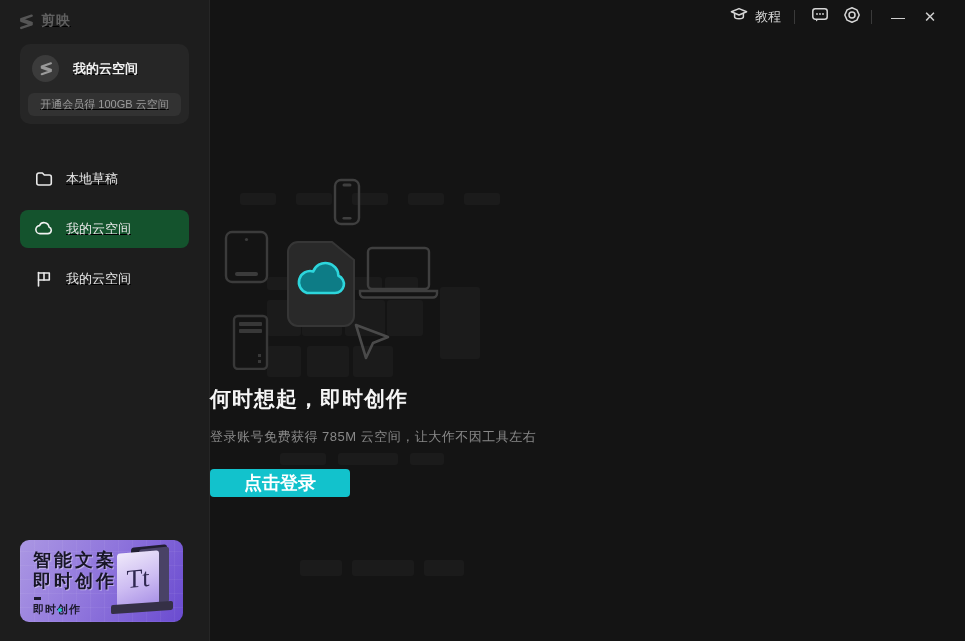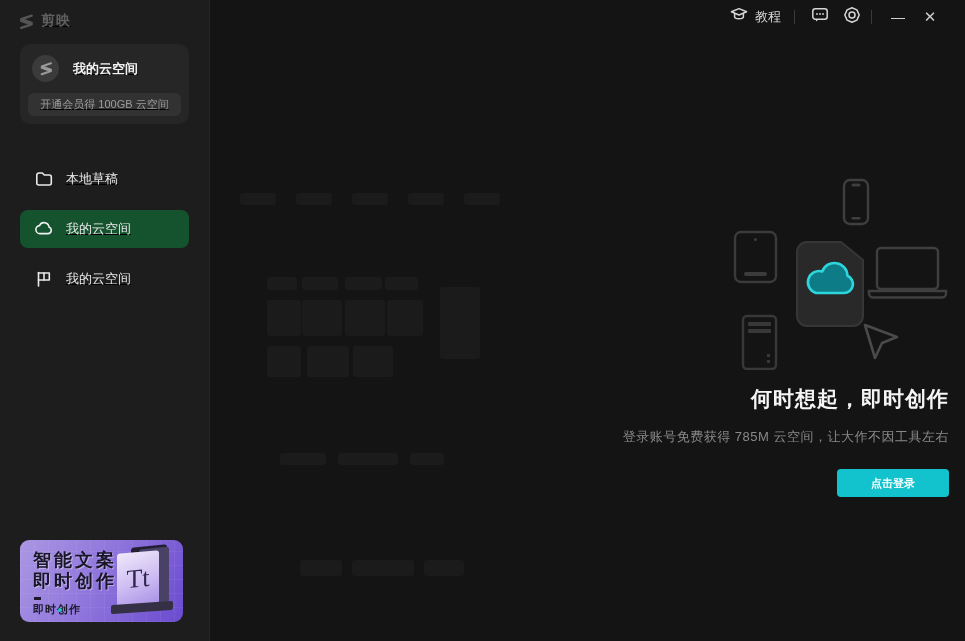--- a/index.html
+++ b/index.html
@@ -84,28 +84,28 @@
   .win-btn {
     width:26px; height:26px; display:flex; align-items:center; justify-content:center;
     color:#cfcfcf; font-size:14px; cursor:pointer; margin-left:6px;
   }
 
   
   .g { position:absolute; background:rgba(255,255,255,.03); border-radius:3px; }
 
   .center-col {
     position:absolute; top:178px; left:0; right:16px;
-    display:flex; flex-direction:column; align-items:flex-end;
+    display:flex; flex-direction:column; align-items:flex-start;
   }
   .hero-illustration { width:230px; height:192px; }
   .hero-heading { margin-top:15px; color:#f5f5f5; font-size:21px; font-weight:700; letter-spacing:1px; }
   .hero-sub { margin-top:15px; color:#888888; font-size:13px; letter-spacing:.5px; }
   .login-btn {
     margin-top:23px; height:28px; padding:0 34px; border:none; border-radius:4px;
-    background:#12c2cc; color:#ffffff; font-size:11px; font-weight:700;
+    background:#12c2cc; color:#ffffff; font-size:18px; font-weight:700;
     font-family:inherit; cursor:pointer; display:flex; align-items:center;
   }
 </style>
 </head>
 <body>
 
 <div class="app">
 
   <aside class="sidebar">
 

